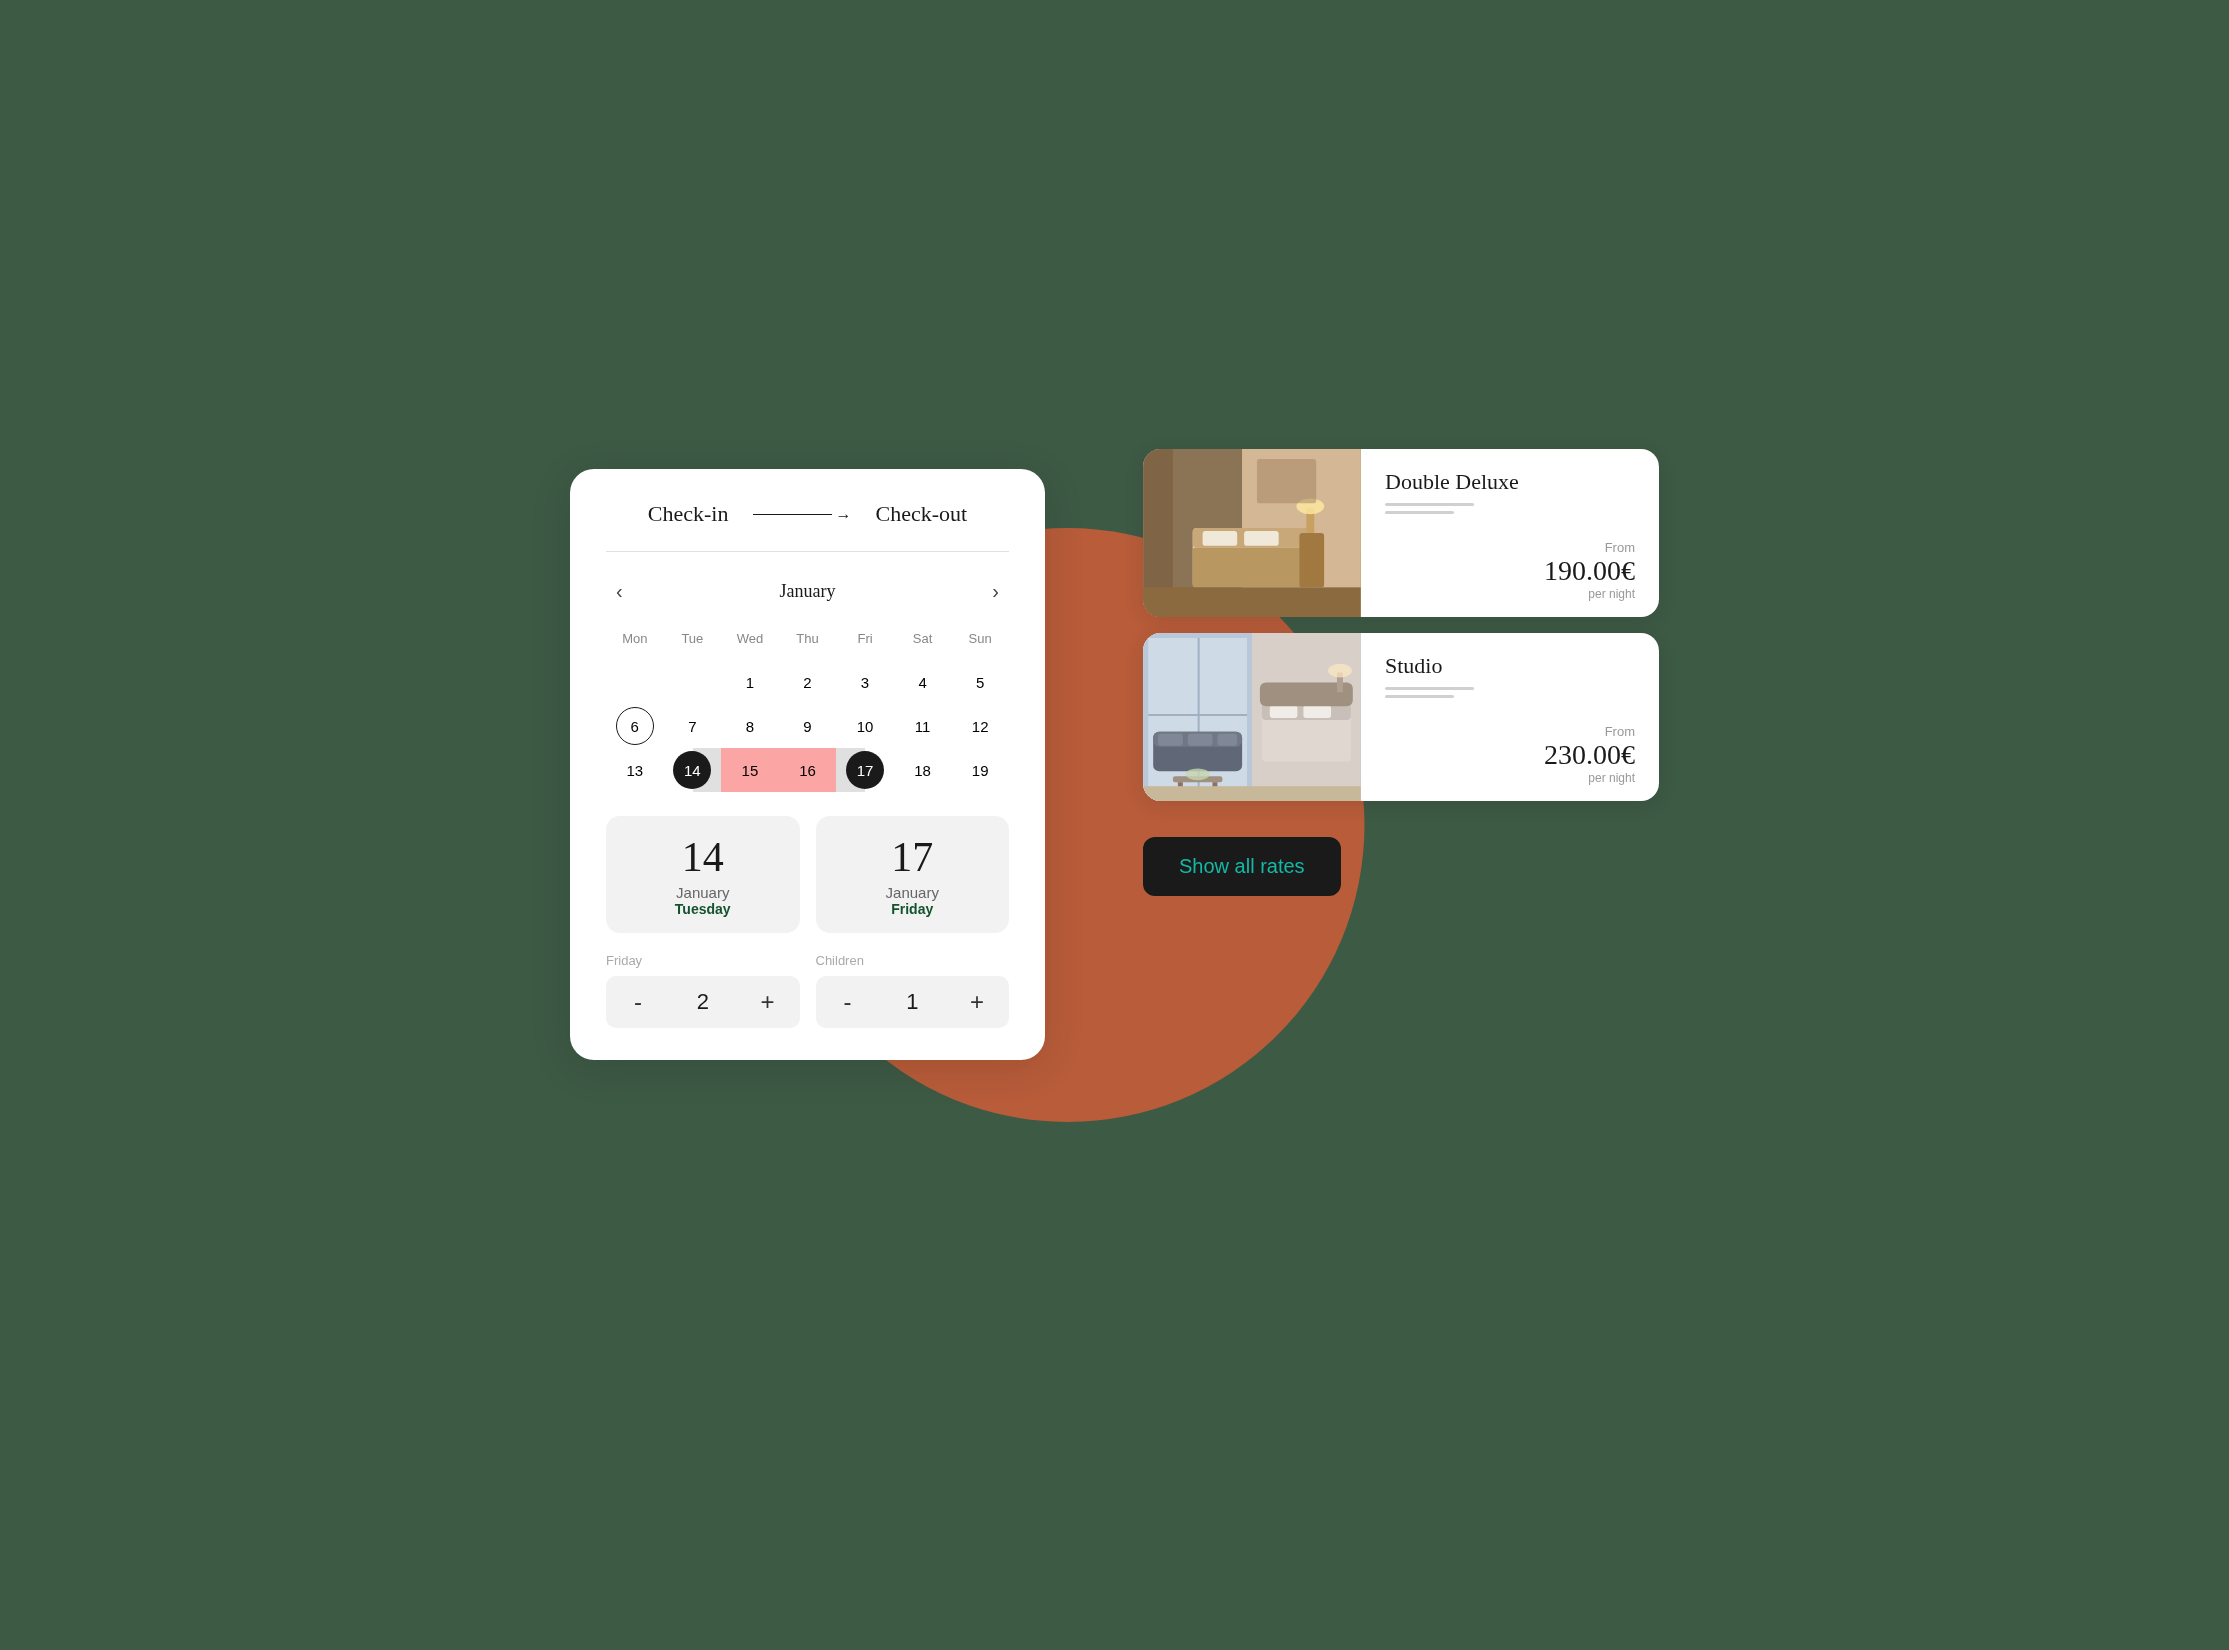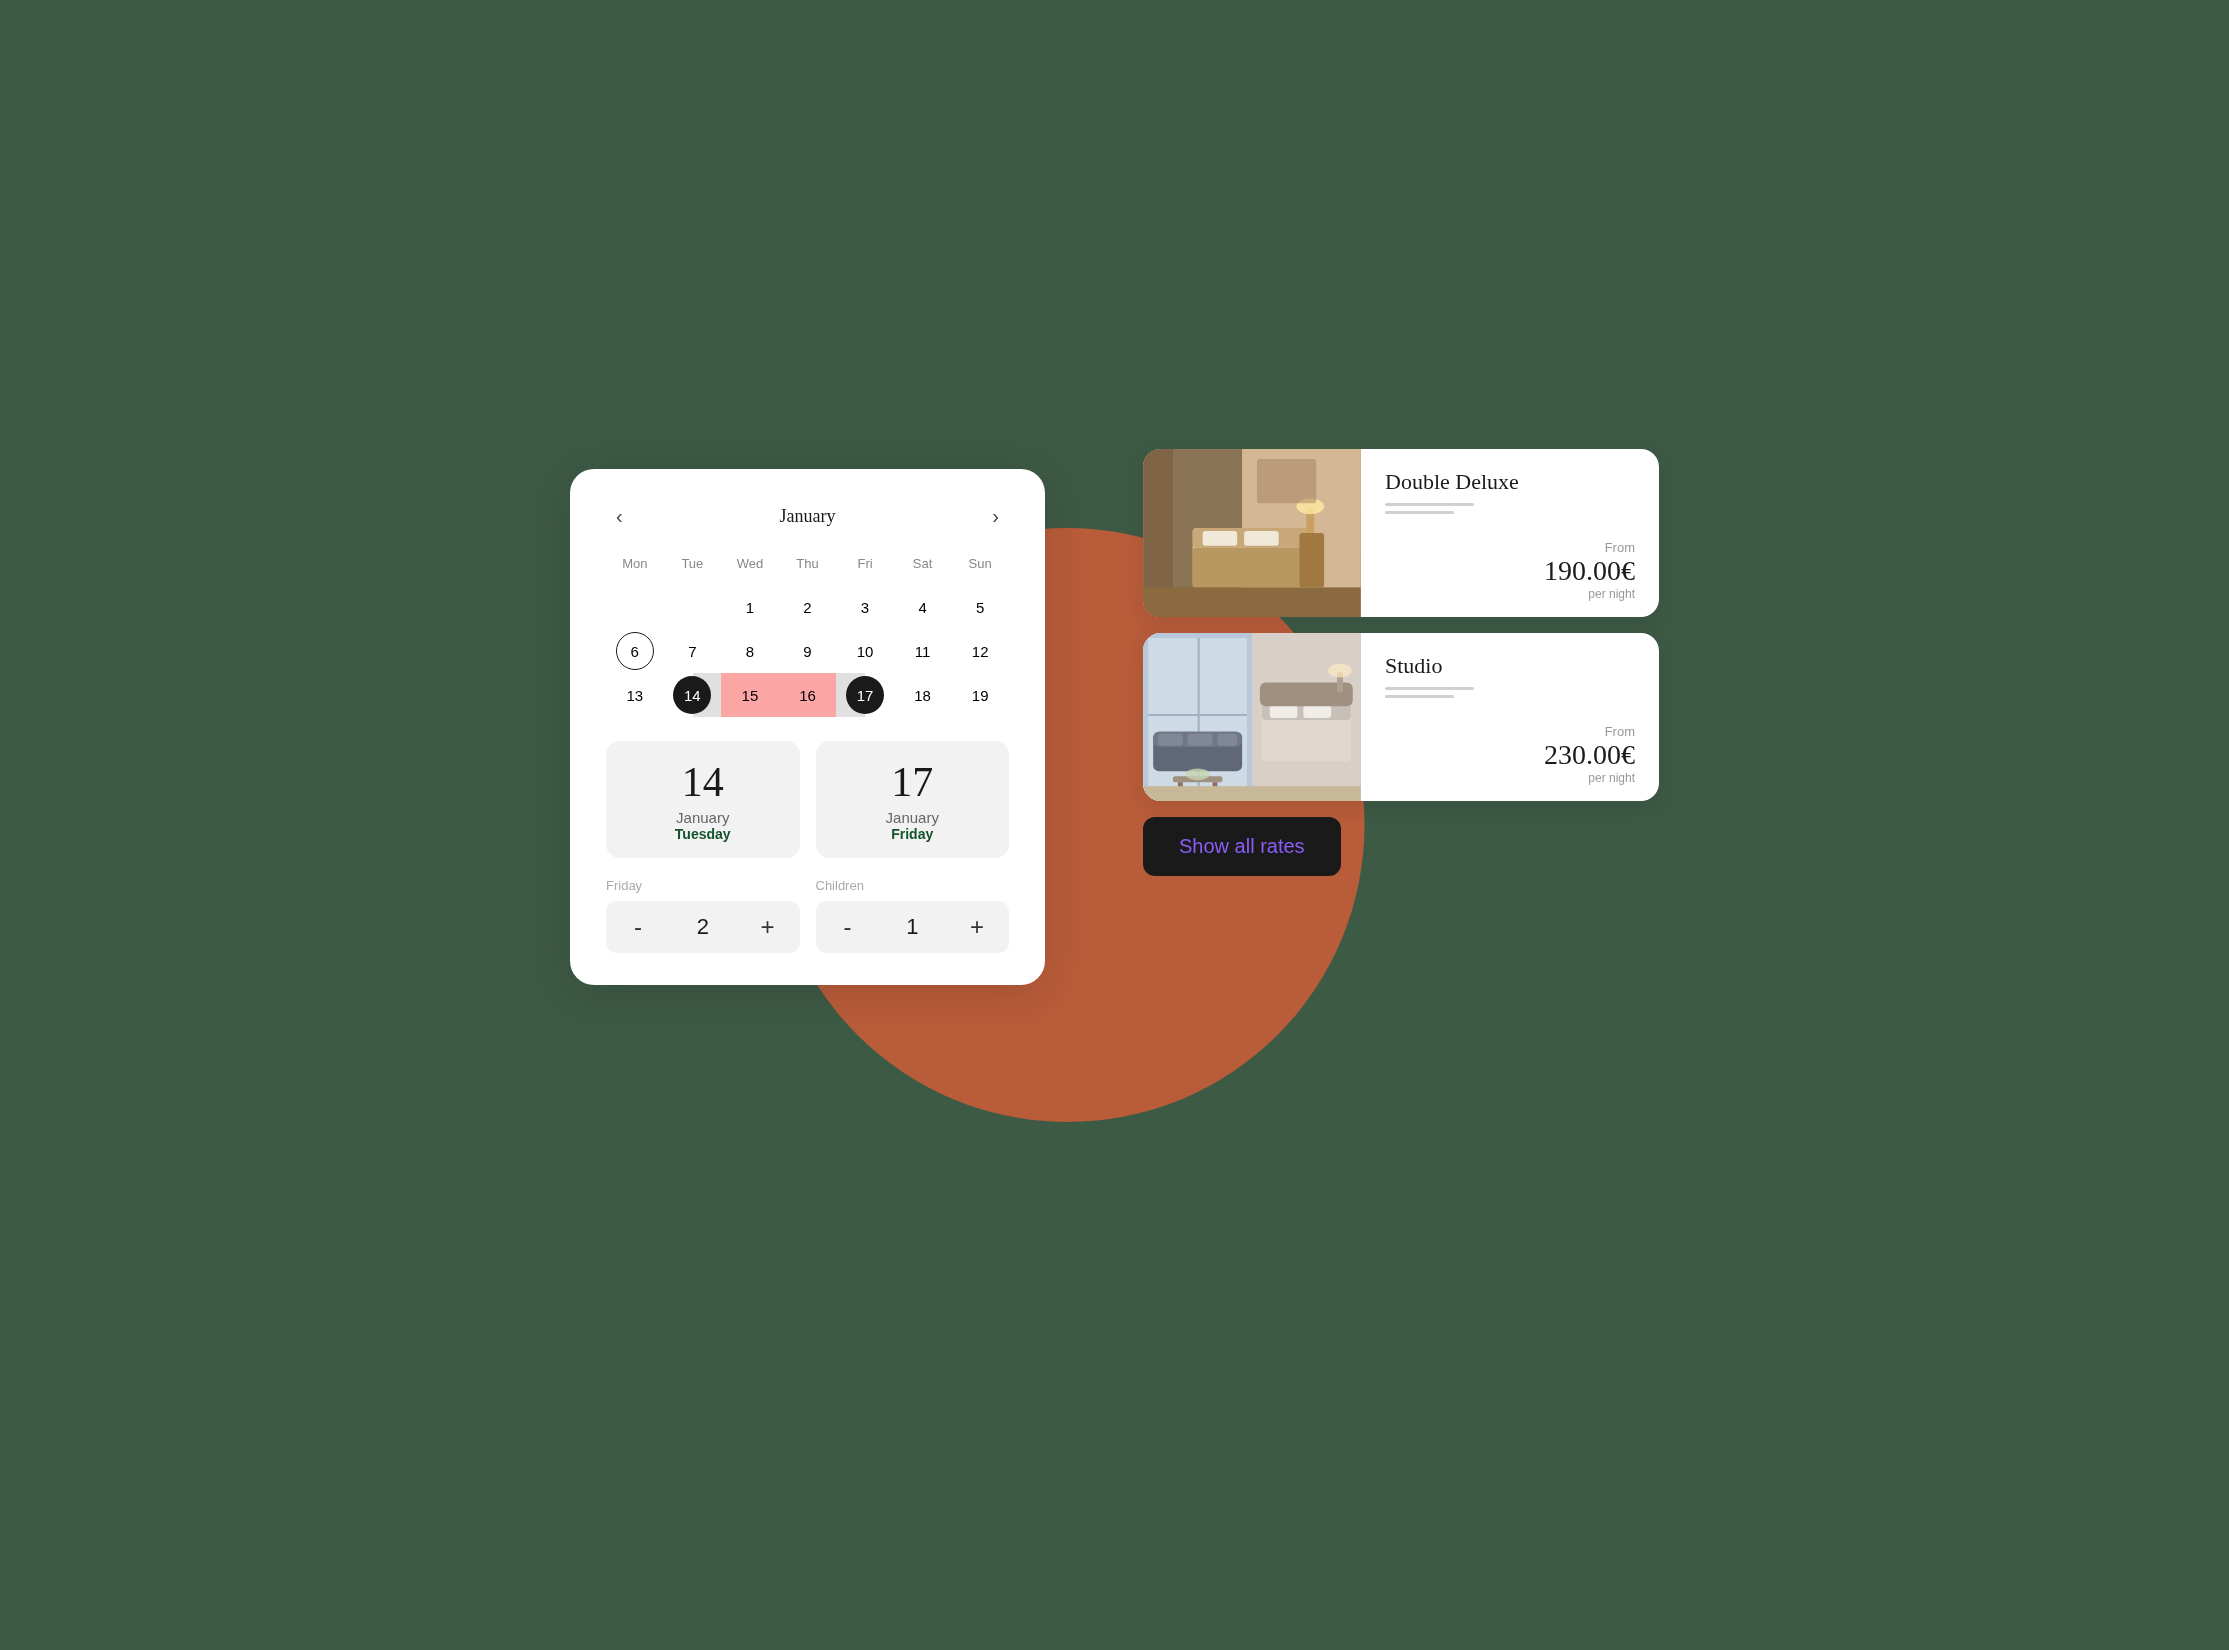--- a/index.html
+++ b/index.html
@@ -246,30 +246,30 @@
     }
     .room-per-night {
       font-size: 12px;
       color: #999;
       font-family: sans-serif;
     }
 
     
     .show-rates-btn {
       background: #1a1a1a;
-      color: #8b5cf6;
+      color: #14b8a6;
       border: none;
       border-radius: 12px;
       padding: 18px 36px;
       font-size: 20px;
       font-weight: 500;
       cursor: pointer;
       font-family: sans-serif;
       align-self: flex-start;
-      margin-top: 0;
+      margin-top: 20px;
     }
 
     
     .cal-table {
       width: 100%;
       border-collapse: collapse;
     }
     .cal-table th {
       font-size: 13px;
       color: #888;
@@ -323,20 +323,28 @@
   </style>
 </head>
 <body>
 
 <div class="scene">
 
   <div class="bg-circle"></div>
 
   <div class="calendar-card">
 
+    <div class="checkin-header">
+      <span class="checkin-label">Check-in</span>
+      <div class="arrow-line">
+        <div class="line"></div>
+        <span class="arrowhead">→</span>
+      </div>
+      <span class="checkin-label">Check-out</span>
+    </div>
 
     <div class="cal-nav">
       <button class="cal-nav-btn">‹</button>
       <span class="cal-month">January</span>
       <button class="cal-nav-btn">›</button>
     </div>
 
     <table class="cal-table">
       <thead>
         <tr>

